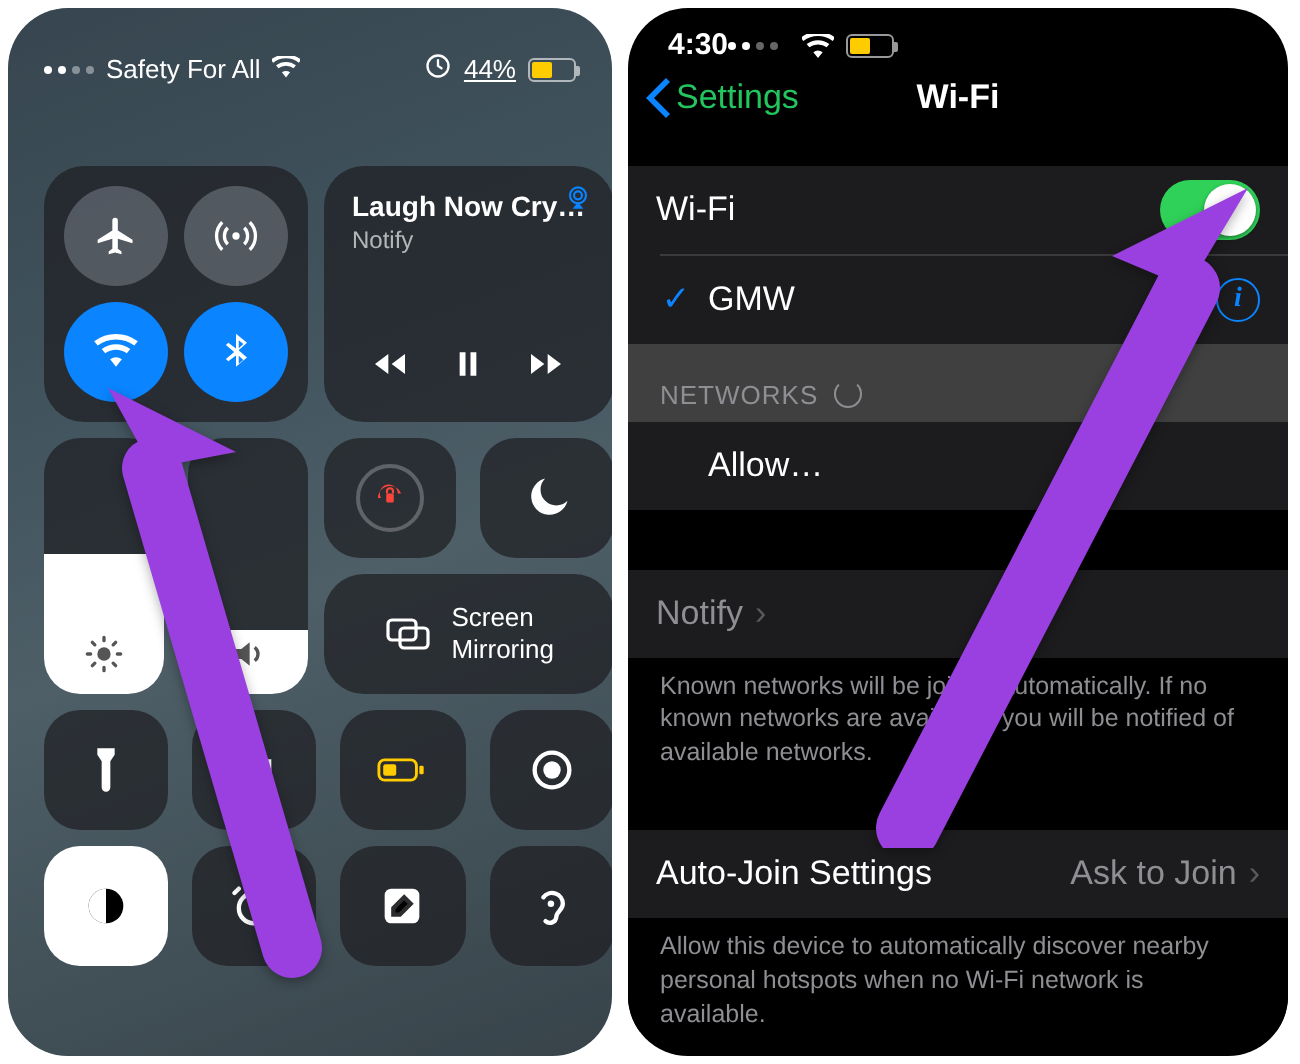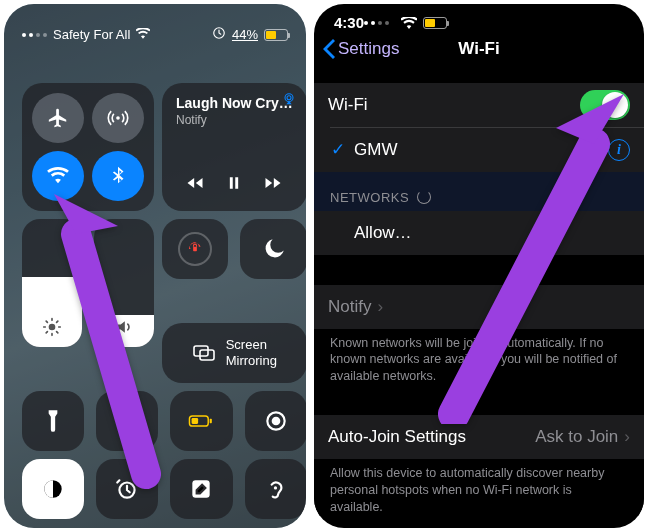--- a/index.html
+++ b/index.html
@@ -28,21 +28,21 @@
   .cbtn.blue { background:#0a84ff;}
   .cbtn svg { width:22px; height:22px; }
 
   .music { height:128px; padding:12px 14px 10px 14px; display:flex; flex-direction:column; justify-content:space-between; position:relative; color:#fff;}
   .music .air { position:absolute; top:8px; right:10px; width:16px;height:16px; }
   .music .title { font-size:14px; font-weight:600; white-space:nowrap; overflow:hidden; text-overflow:ellipsis;}
   .music .artist { font-size:12px; color:rgba(255,255,255,0.65); margin-top:2px;}
   .controls { display:flex; justify-content:space-around; align-items:center; padding-bottom:4px;}
   .controls svg { width:20px; height:20px; fill:#fff;}
 
-  .small { height:60px; display:flex; align-items:center; justify-content:center; gap:10px;margin-top:36px;}
+  .small { height:60px; display:flex; align-items:center; justify-content:center; gap:10px;}
   .tile { height:60px; border-radius:18px; display:flex; align-items:center; justify-content:center;}
   .tile.dark{ background: rgba(30,30,34,0.72);}
   .tile.white{ background: #fff;}
   .tile svg { width:26px; height:26px; }
 
   .slider { width:60px; height:128px; background: rgba(30,30,34,0.72); border-radius:18px; position:relative; overflow:hidden;}
   .slider .fill { position:absolute; bottom:0; left:0; right:0; background:#fff;}
   .slider .icon { position:absolute; bottom:10px; left:0; right:0; display:flex; justify-content:center;}
   .sliderwrap { display:flex; gap:12px; justify-content:center;}
 
@@ -52,34 +52,34 @@
 
   .row4 { display:grid; grid-template-columns:repeat(4,1fr); gap:12px; grid-column:1 / span 2;}
   .mirror { display:flex; align-items:center; gap:10px; padding:0 12px; }
   .mirror .txt { color:#fff; font-size:13px; line-height:1.2;}
 
   
   .phone.right { width: 330px; background:#000; color:#fff; }
   .r-status { display:flex; justify-content:flex-start; align-items:center; padding:10px 20px 0 20px; font-size:15px; font-weight:600;}
   .r-status .icons{ display:flex; align-items:center; gap:6px;}
   .nav { display:flex; align-items:center; padding:8px 8px 10px 8px; position:relative;}
-  .nav .back { color:#c4b5fd; font-size:17px; display:flex; align-items:flex-end;}
+  .nav .back { color:#22c55e; font-size:17px; display:flex; align-items:flex-end;}
   .nav .title { position:absolute; left:0; right:0; text-align:center; font-size:17px; font-weight:600; pointer-events:none;}
   .nav svg{ width:14px;height:20px; margin-right:2px;}
 
   .section { background:#1c1c1e; }
   .sep { height:0.5px; background:#3a3a3c; margin-left:16px;}
   .cell { display:flex; align-items:center; min-height:44px; padding:0 14px; font-size:17px;}
   .cell .lbl { flex:1;}
   .cell .acc { display:flex; align-items:center; gap:10px;}
   .toggle { width:50px; height:30px; border-radius:15px; background:#30d158; position:relative;}
   .toggle .knob{position:absolute; right:2px; top:2px; width:26px;height:26px; background:#fff; border-radius:50%; box-shadow:0 1px 2px rgba(0,0,0,0.4);}
   .check { color:#0a84ff; width:20px; display:flex; justify-content:center;}
   .info { width:22px;height:22px;border:1.6px solid #0a84ff;border-radius:50%;color:#0a84ff;display:flex;align-items:center;justify-content:center;font-family:Georgia,serif;font-style:italic;font-size:14px;font-weight:600;}
-  .hdr { font-size:13px; color:#8e8e93; padding:18px 16px 6px 16px; display:flex; align-items:center; gap:8px; text-transform:uppercase; letter-spacing:0.5px; background:#0f172a;}
+  .hdr { font-size:13px; color:#8e8e93; padding:18px 16px 6px 16px; display:flex; align-items:center; gap:8px; text-transform:uppercase; letter-spacing:0.5px; background:#404040;}
   .spinner{ width:14px;height:14px;border:1.5px solid #8e8e93;border-top-color:transparent;border-radius:50%;}
   .gap { height:30px; background:#000;}
   .gap.sm{height:14px;}
   .cell .rightdetail{ color:#8e8e93; font-size:17px;}
   .chev{ color:#5a5a5e; margin-left:6px;}
   .foot { font-size:12.5px; color:#8e8e93; padding:6px 16px 0 16px; line-height:1.35; background:#000;}
 
   
   .arrow { position:absolute; z-index:5; pointer-events:none;}
   .arrow svg { filter: drop-shadow(0 2px 3px rgba(0,0,0,0.3));}

